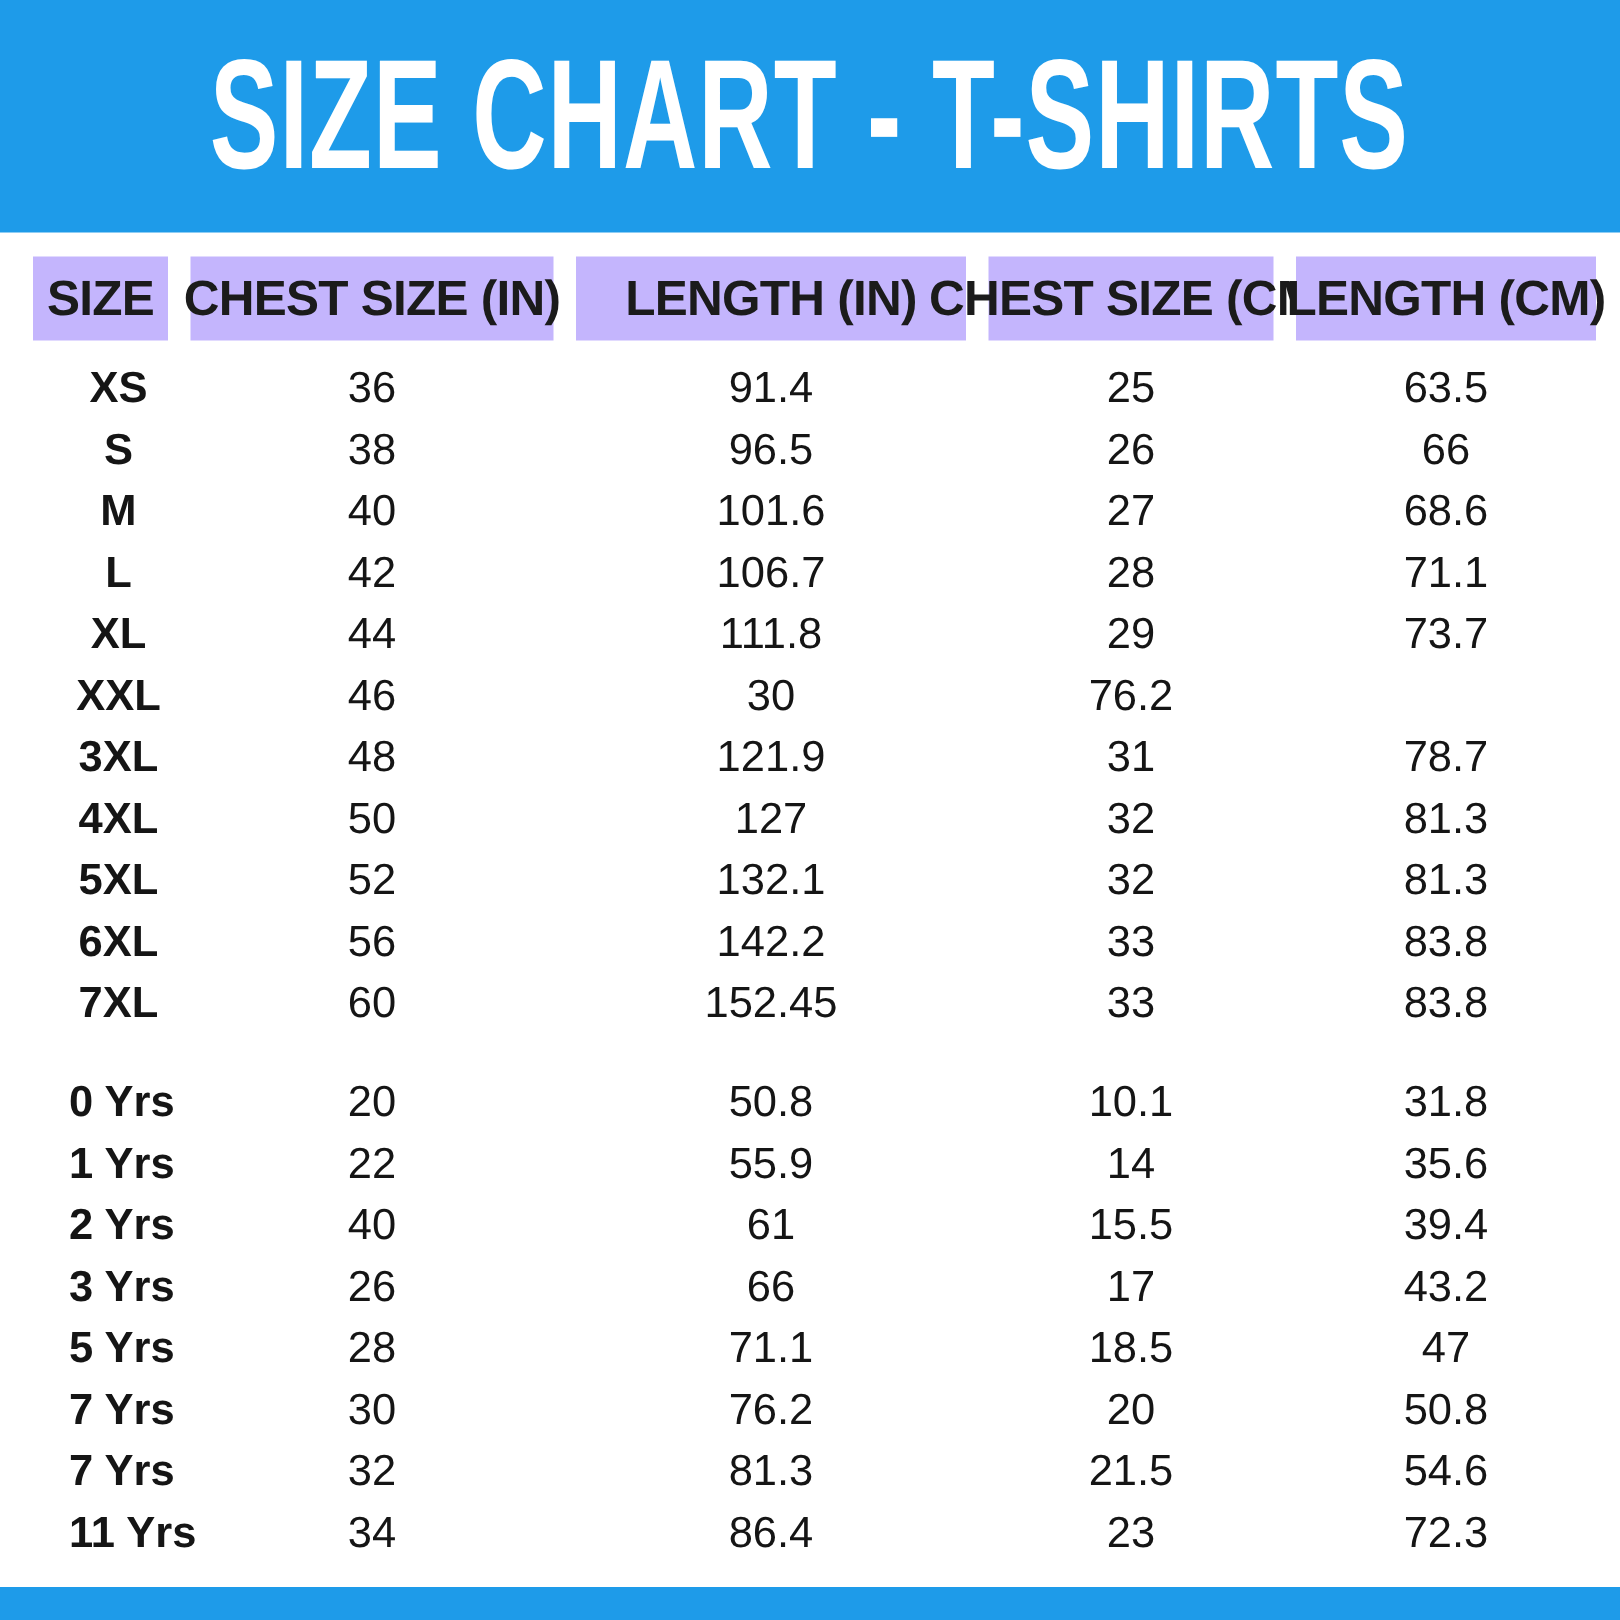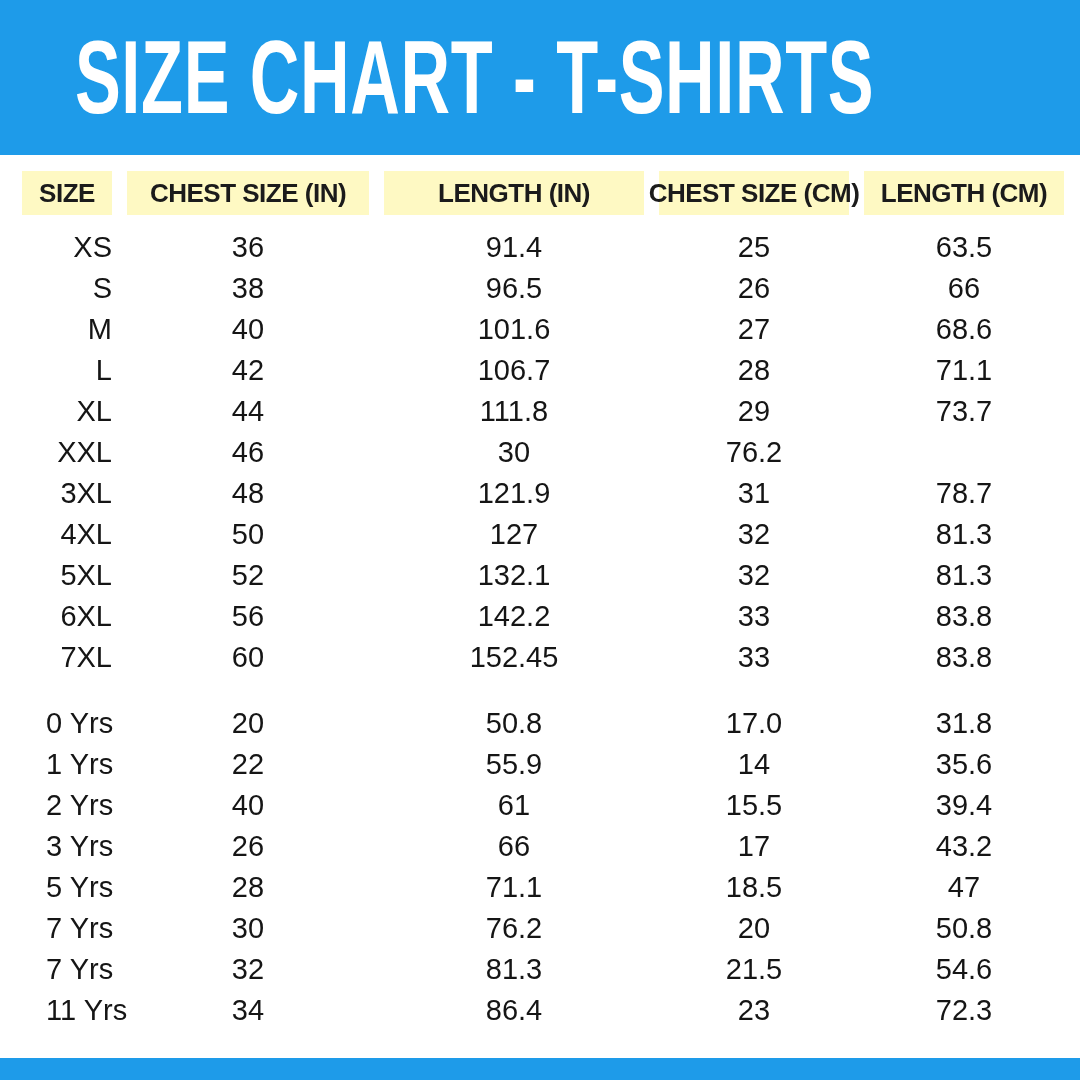--- a/index.html
+++ b/index.html
@@ -11,58 +11,58 @@
     background: #ffffff;
     font-family: "Liberation Sans", sans-serif;
     overflow: hidden;
   }
   .banner {
     width: 100%;
     height: 155px;
     background: #1E9BE9;
     display: flex;
     align-items: center;
-    justify-content: flex-end;
+    justify-content: center;
   }
   .banner .title {
     color: #ffffff;
     font-weight: bold;
     font-size: 104px;
     letter-spacing: 1px;
     white-space: nowrap;
     transform: scaleX(0.66);
     transform-origin: center;
   }
   .grid-cols {
     display: grid;
     grid-template-columns: 90px 242px 260px 190px 200px;
     column-gap: 15px;
   }
   .header-row {
     margin: 16px 0 0 22px;
   }
   .chip {
-    background: #fef9c3;
-    height: 44px;
+    background: #c4b5fd;
+    height: 56px;
     display: flex;
     align-items: center;
     justify-content: center;
     font-weight: bold;
-    font-size: 26px;
+    font-size: 33px;
     letter-spacing: -0.5px;
     color: #1b1b1b;
     white-space: nowrap;
   }
   .table-body {
     margin: 12px 0 0 22px;
   }
   .section + .section { margin-top: 25px; }
   .row { line-height: 41px; font-size: 29px; color: #151515; }
   .cell { text-align: center; white-space: nowrap; }
-  .cell.size-cell { text-align: right; padding-left: 24px; }
+  .cell.size-cell { text-align: center; padding-left: 24px; font-weight: bold; }
   .footer-bar {
     position: absolute;
     left: 0;
     bottom: 0;
     width: 100%;
     height: 22px;
     background: #1E9BE9;
   }
 </style>
 </head>
@@ -169,21 +169,21 @@
           <div class="cell">152.45</div>
           <div class="cell">33</div>
           <div class="cell">83.8</div>
         </div>
       </div>
       <div class="section">
         <div class="row grid-cols">
           <div class="cell size-cell">0 Yrs</div>
           <div class="cell">20</div>
           <div class="cell">50.8</div>
-          <div class="cell">17.0</div>
+          <div class="cell">10.1</div>
           <div class="cell">31.8</div>
         </div>
         <div class="row grid-cols">
           <div class="cell size-cell">1 Yrs</div>
           <div class="cell">22</div>
           <div class="cell">55.9</div>
           <div class="cell">14</div>
           <div class="cell">35.6</div>
         </div>
         <div class="row grid-cols">

